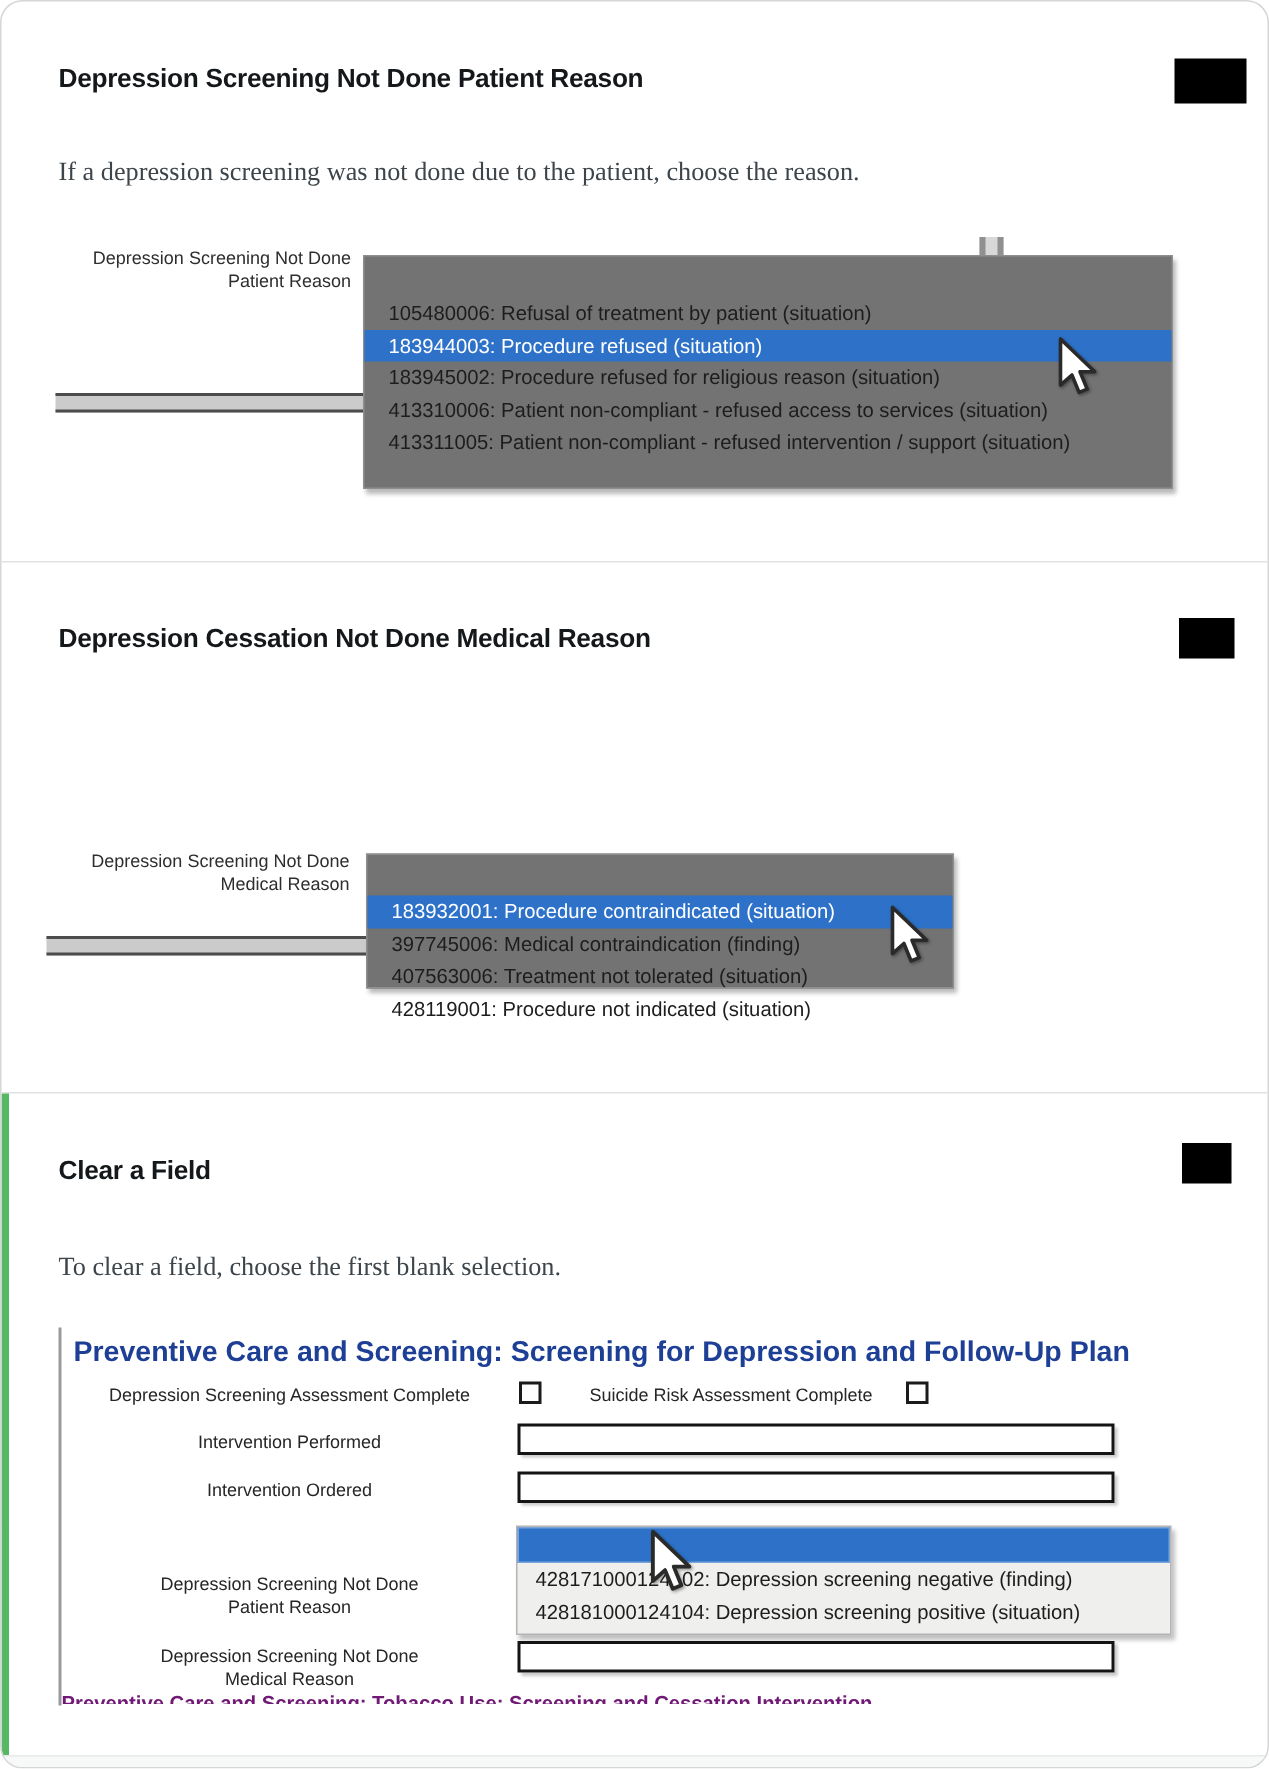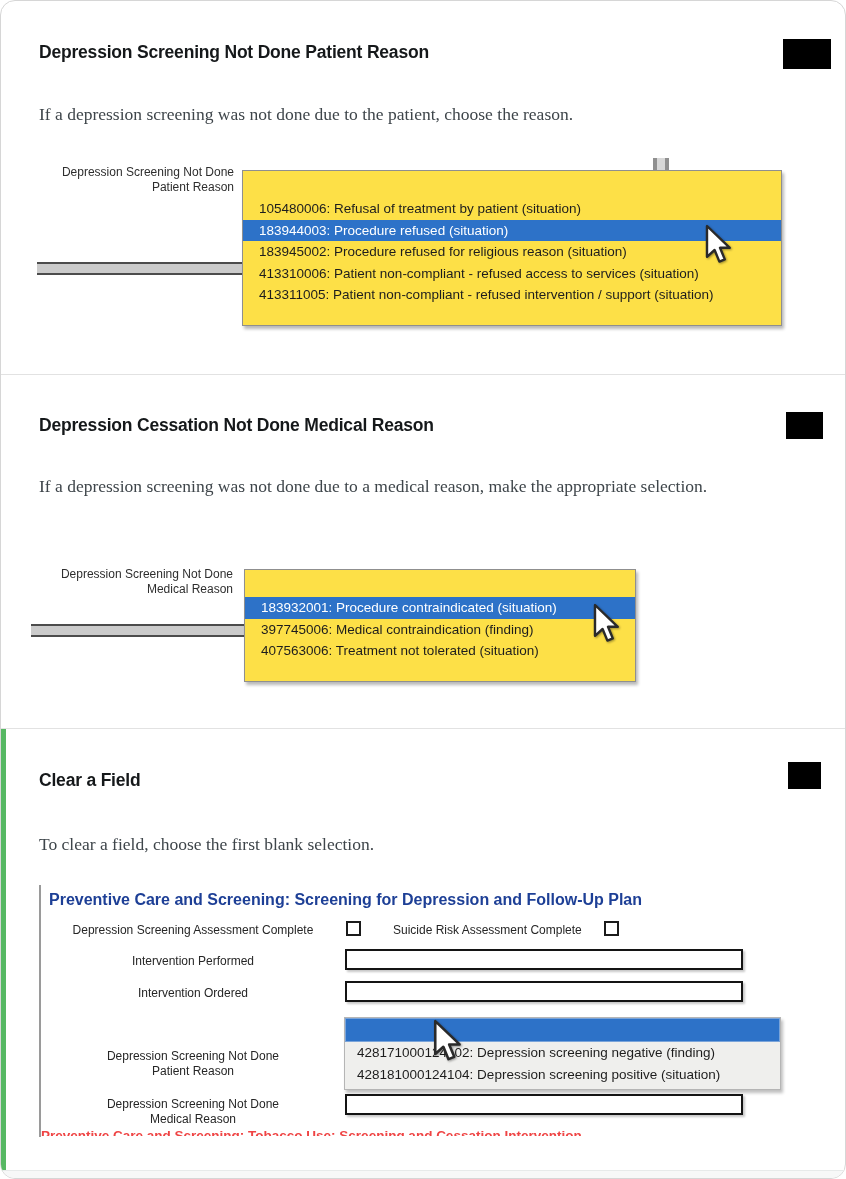--- a/index.html
+++ b/index.html
@@ -12,40 +12,40 @@
   .sec-h { margin:0; font-size:17.5px; font-weight:700; color:#15181a; letter-spacing:-0.2px; white-space:nowrap; }
   .body-p { margin:0; font-family:"Liberation Serif", serif; font-size:17.5px; color:#3e454a; line-height:27px; }
   .redact { background:#000; }
   .divider { left:0; width:100%; height:1px; background:#e2e2e2; }
   .green-bar { left:0; width:5px; background:#57b863; }
   .footer-strip { left:0; width:100%; height:10px; background:#f7f8f8; border-top:1px solid #e7eaea; }
 
   
   .fig-label { font-size:12px; color:#2e2e2e; text-align:right; line-height:15px; }
   .fig-label span { display:block; }
-  .dropdown { background:#fde047; border:1px solid #8f8f8f; box-shadow:2px 3px 3px rgba(0,0,0,0.28); box-sizing:border-box; }
+  .dropdown { background:#737373; border:1px solid #8f8f8f; box-shadow:2px 3px 3px rgba(0,0,0,0.28); box-sizing:border-box; }
   .dd-blank { height:27px; }
   .dd-item { height:21.5px; line-height:21.5px; font-size:13.5px; color:#1d1d1d; padding-left:16px; white-space:nowrap; overflow:hidden; }
   .dd-item.selected { background:#2d72c8; color:#ffffff; }
   .field-frag { background:#cbcbcb; border-top:2px solid #4c4c4c; border-bottom:2px solid #4c4c4c; box-sizing:border-box; height:13px; }
   .scroll-frag { width:16px; height:13px; background:#d8d8d8; border-left:4px solid #909090; border-right:4px solid #909090; box-sizing:border-box; }
   .cursor { filter:drop-shadow(1.5px 1.5px 1px rgba(0,0,0,0.38)); pointer-events:none; }
 
   
   .form-wrap { border-left:2px solid #9a9a9a; }
-  .form-title { font-size:16px; font-weight:700; color:#1d3f96; white-space:nowrap; }
+  .form-title { font-size:19px; font-weight:700; color:#1d3f96; white-space:nowrap; }
   .f-label { font-size:12px; color:#262626; white-space:nowrap; }
   .f-label.r { text-align:center; white-space:normal; }
   .f-label.two span { display:block; line-height:15px; }
   .checkbox { width:15px; height:15px; border:2px solid #1b1b1b; background:#fff; box-sizing:border-box; }
   .t-input { border:2px solid #141414; background:#fff; box-shadow:2px 2px 2px rgba(0,0,0,0.22); box-sizing:border-box; height:21px; width:398px; padding:0 4px; font-size:13px; }
   .combo-list { background:#efefed; border:1px solid #b5b5b5; box-shadow:2px 3px 3px rgba(0,0,0,0.25); box-sizing:border-box; padding-bottom:3px; }
   .combo-sel { height:24px; background:#2d72c8; border:1px solid #7aa4d9; box-sizing:border-box; }
   .list-item { height:22px; line-height:22px; font-size:13.5px; padding-left:12px; color:#1d1d1d; white-space:nowrap; overflow:hidden; }
-  .clipped-title { overflow:hidden; height:8px; font-size:13.5px; font-weight:700; color:#ef4444; white-space:nowrap; line-height:15px; }
+  .clipped-title { overflow:hidden; height:8px; font-size:13.5px; font-weight:700; color:#701a75; white-space:nowrap; line-height:15px; }
 </style>
 </head>
 <body>
 
 <div class="page">
 
   <h2 class="sec-h abs" style="left:38px; top:41px;">Depression Screening Not Done Patient Reason</h2>
   <div class="redact abs" style="left:782px; top:38px; width:48px; height:30px;"></div>
   <p class="body-p abs" style="left:38px; top:100px; width:770px;">If a depression screening was not done due to the patient, choose the reason.</p>
 
@@ -64,32 +64,32 @@
     <div class="dd-item">413311005: Patient non-compliant - refused intervention / support (situation)</div>
   </div>
   <svg class="cursor abs" style="left:702px; top:223px;" width="30" height="44" viewBox="0 0 14 22">
     <path d="M1.5 1 L1.5 16.4 L5.3 13 L7.7 18.8 L10.4 17.7 L8 11.9 L12.9 11.9 Z" fill="#ffffff" stroke="#2a2a2a" stroke-width="1.2" stroke-linejoin="round"></path>
   </svg>
 
   <div class="divider abs" style="top:373px;"></div>
 
   <h2 class="sec-h abs" style="left:38px; top:414px;">Depression Cessation Not Done Medical Reason</h2>
   <div class="redact abs" style="left:785px; top:411px; width:37px; height:27px;"></div>
-  <p class="body-p abs" style="left:38px; top:472px; width:770px;">If a depression screening was not done due to a medical reason, make the appropriate selection.</p>
 
   <div class="fig-label abs" style="left:48px; top:566px; width:184px;">
     <span>Depression Screening Not Done</span>
     <span>Medical Reason</span>
   </div>
   <div class="field-frag abs" style="left:30px; top:623px; width:213px;"></div>
-  <div class="dropdown abs" style="left:243px; top:568px; width:392px; height:113px;">
+  <div class="dropdown abs" style="left:243px; top:568px; width:392px; height:90px;">
     <div class="dd-blank"></div>
     <div class="dd-item selected">183932001: Procedure contraindicated (situation)</div>
     <div class="dd-item">397745006: Medical contraindication (finding)</div>
     <div class="dd-item">407563006: Treatment not tolerated (situation)</div>
+    <div class="dd-item">428119001: Procedure not indicated (situation)</div>
   </div>
   <svg class="cursor abs" style="left:590px; top:602px;" width="30" height="44" viewBox="0 0 14 22">
     <path d="M1.5 1 L1.5 16.4 L5.3 13 L7.7 18.8 L10.4 17.7 L8 11.9 L12.9 11.9 Z" fill="#ffffff" stroke="#2a2a2a" stroke-width="1.2" stroke-linejoin="round"></path>
   </svg>
 
   <div class="divider abs" style="top:727px;"></div>
   <div class="green-bar abs" style="top:728px; height:442px;"></div>
 
   <h2 class="sec-h abs" style="left:38px; top:769px;">Clear a Field</h2>
   <div class="redact abs" style="left:787px; top:761px; width:33px; height:27px;"></div>

